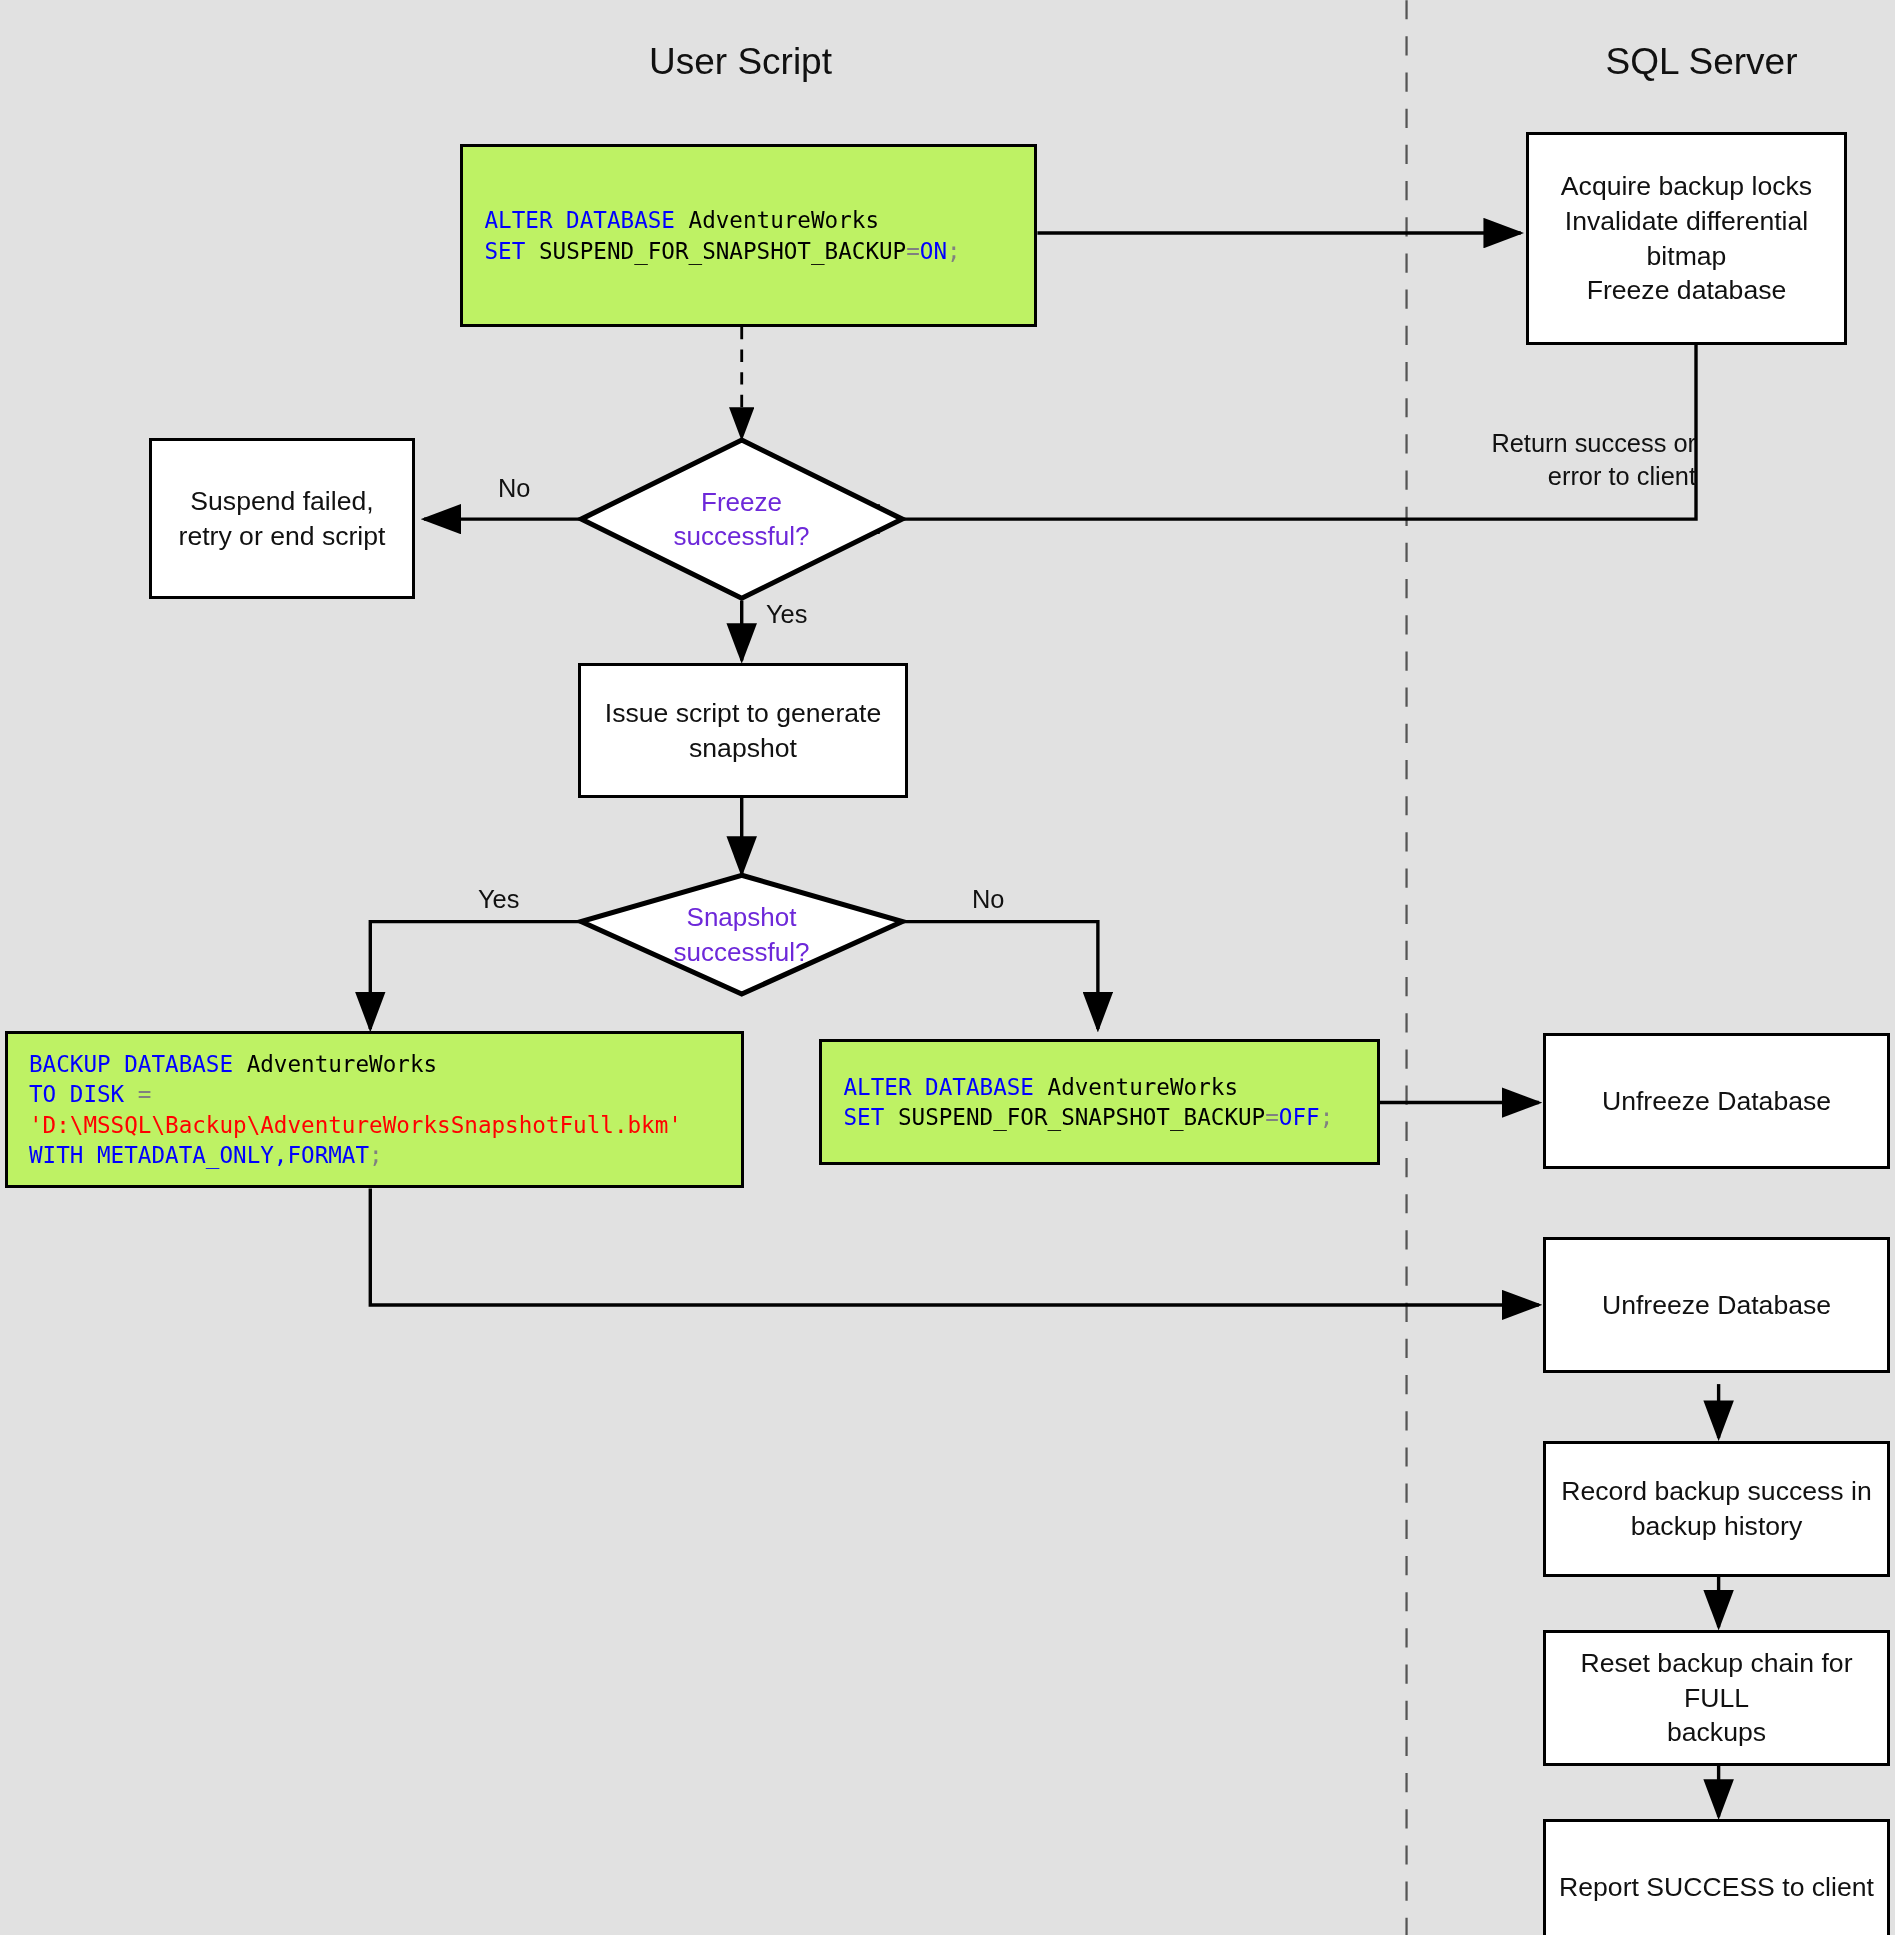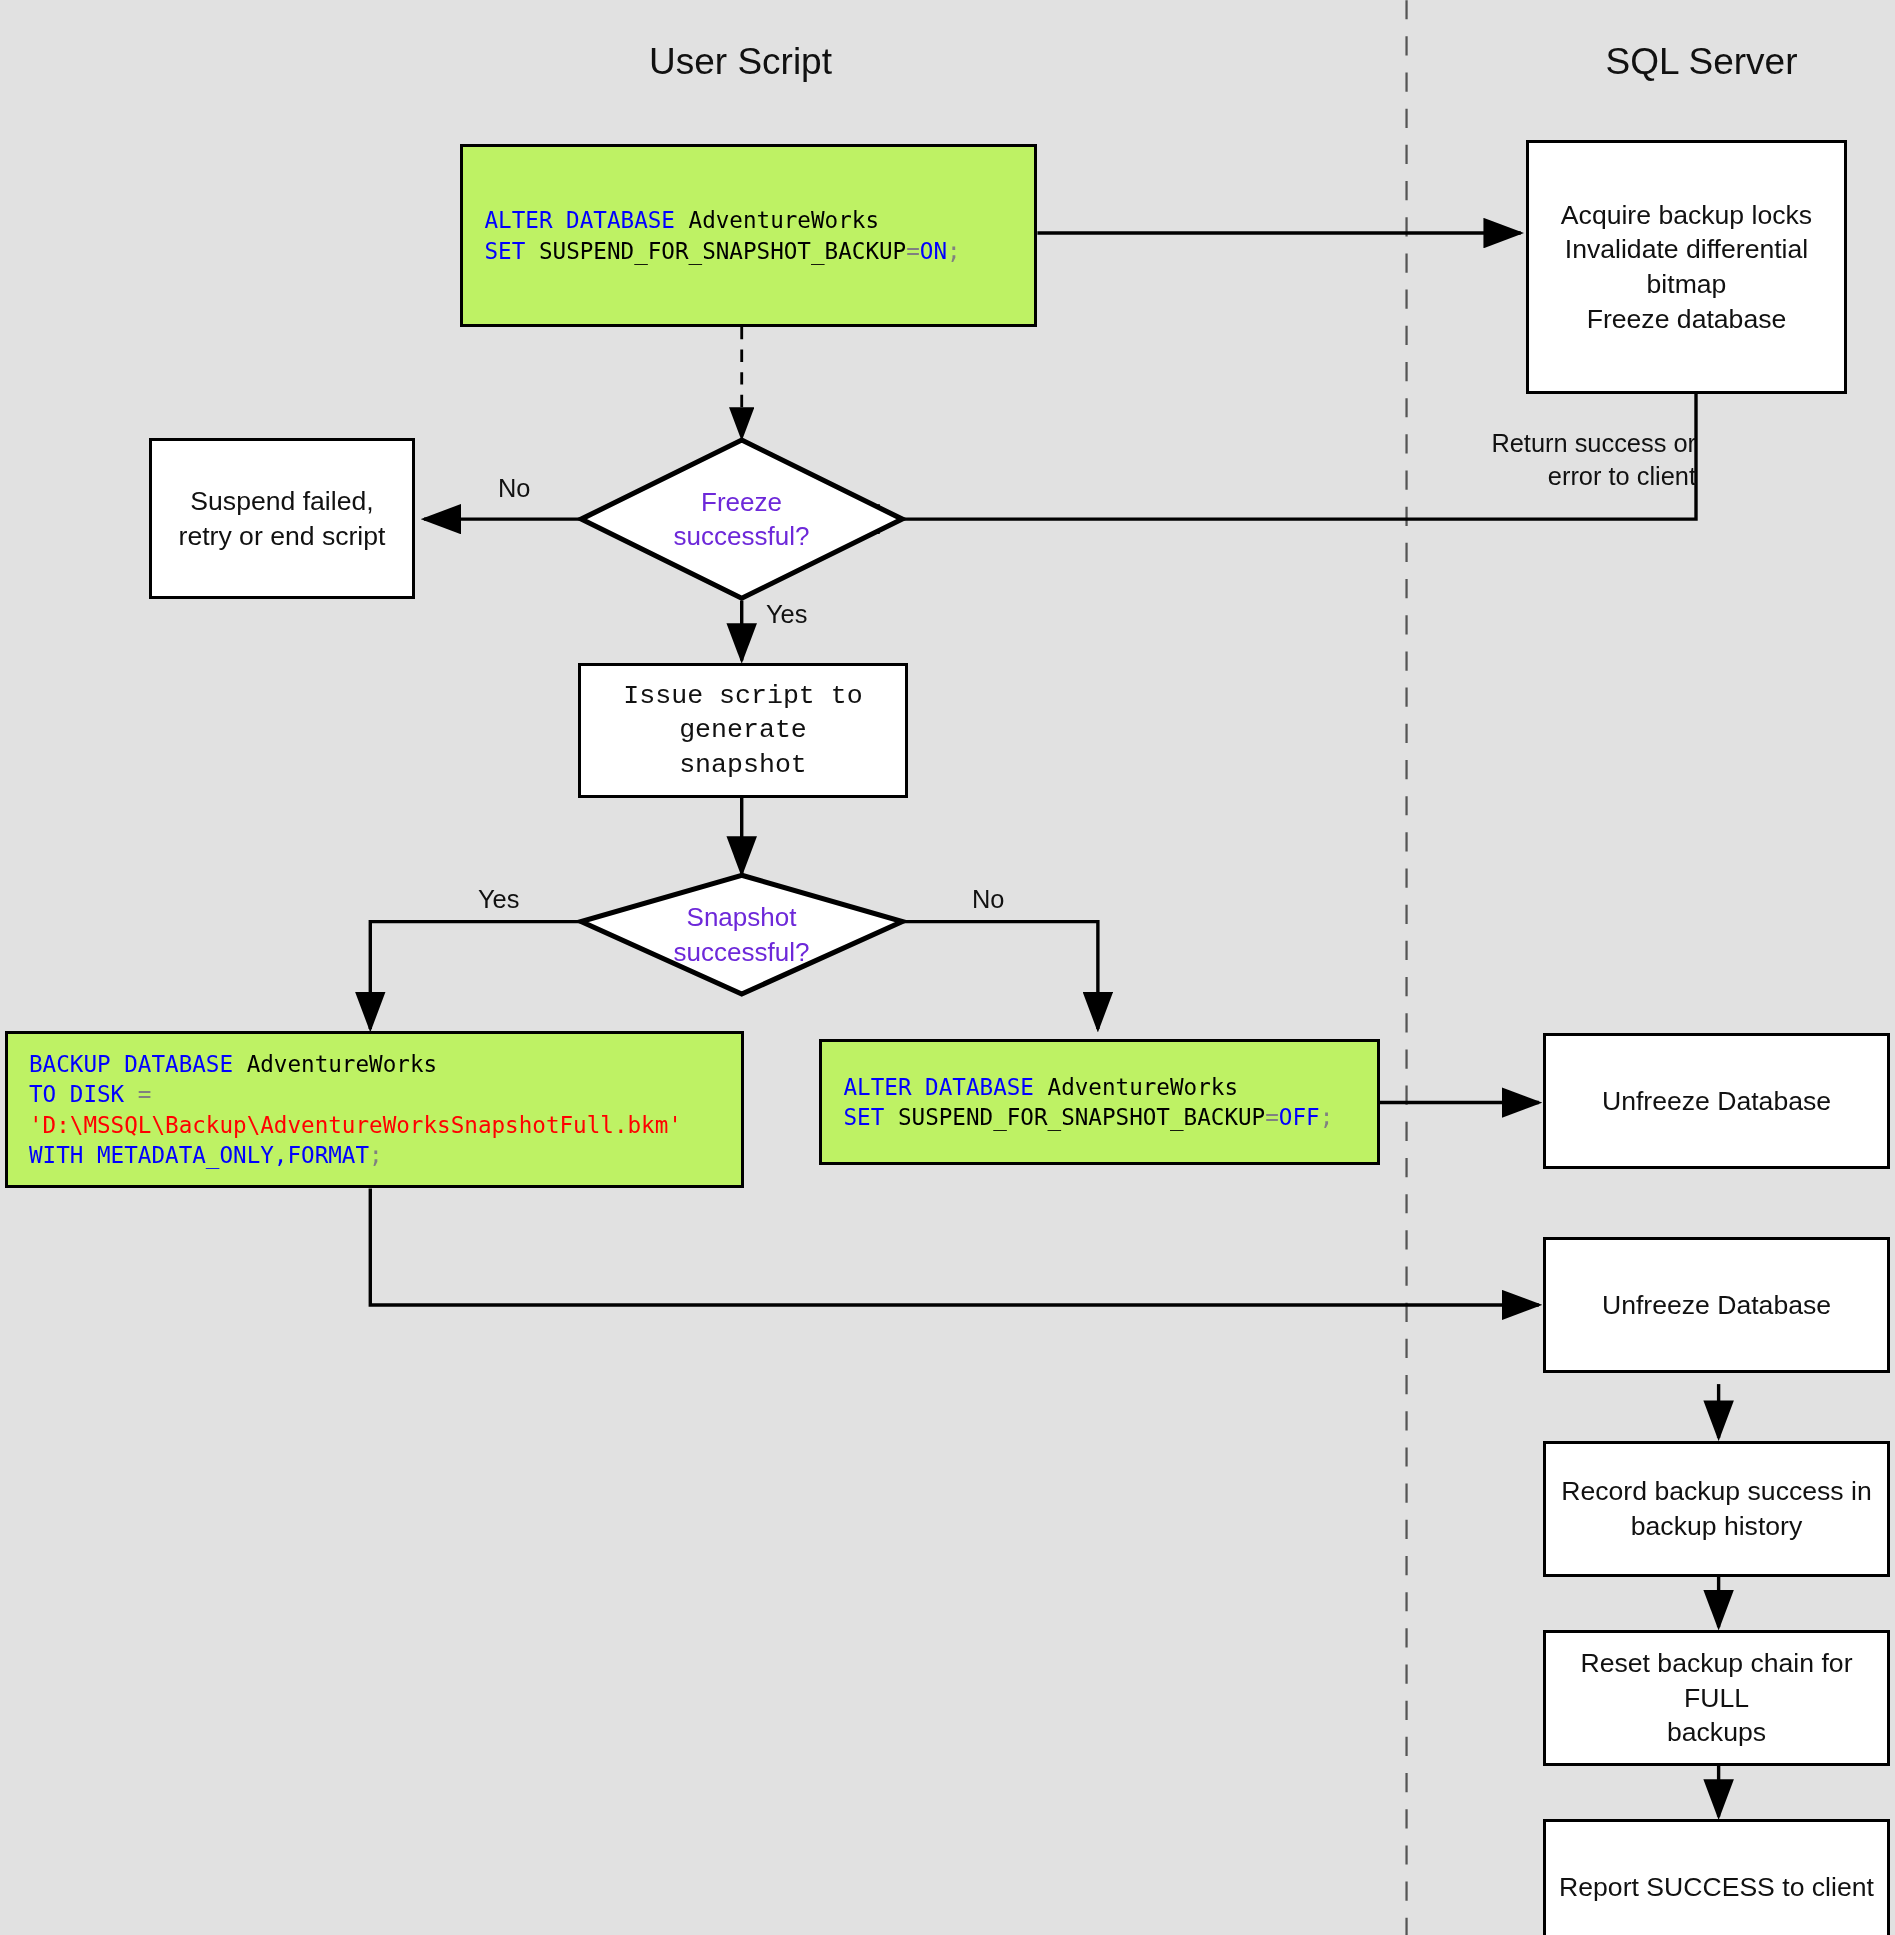--- a/index.html
+++ b/index.html
@@ -128,21 +128,21 @@
   </svg>
 
   <div class="lane-title" style="left:571px;top:41px;width:339px;">User Script</div>
   <div class="lane-title" style="left:1560px;top:41px;width:283px;">SQL Server</div>
 
   <div class="code" style="left:460px;top:144px;width:577px;height:183px;">
     <pre><span class="kw">ALTER DATABASE </span><span class="pl">AdventureWorks</span>
 <span class="kw">SET </span><span class="pl">SUSPEND_FOR_SNAPSHOT_BACKUP</span><span class="op">=</span><span class="kw">ON</span><span class="op">;</span></pre>
   </div>
 
-  <div class="node" style="left:1526px;top:140px;width:321px;height:254px;">
+  <div class="node" style="left:1526px;top:132px;width:321px;height:213px;">
     <div class="txt" style="white-space:pre-line;">Acquire backup locks
 Invalidate differential
 bitmap
 Freeze database</div>
   </div>
 
   <div class="edge-label multi" style="left:1470px;top:427px;width:226px;white-space:pre-line;">Return success or
 error to client</div>
 
   <div class="node" style="left:149px;top:438px;width:266px;height:161px;justify-content:center;">
@@ -152,21 +152,21 @@
 
   <div class="diamond" style="left:581px;top:440px;width:321px;height:158px;">
     <div class="dlabel" style="white-space:pre-line;">Freeze
 successful?</div>
   </div>
 
   <div class="edge-label" style="left:498px;top:474px;">No</div>
   <div class="edge-label" style="left:766px;top:600px;">Yes</div>
 
   <div class="node" style="left:578px;top:663px;width:330px;height:135px;">
-    <div class="txt" style="white-space:pre-line;font-family:Liberation Mono, monospace;">Issue script to generate
+    <div class="txt" style="white-space:pre-line;">Issue script to generate
 snapshot</div>
   </div>
 
   <div class="diamond" style="left:581px;top:875px;width:321px;height:119px;">
     <div class="dlabel" style="white-space:pre-line;">Snapshot
 successful?</div>
   </div>
 
   <div class="edge-label" style="left:478px;top:885px;">Yes</div>
   <div class="edge-label" style="left:972px;top:885px;">No</div>

